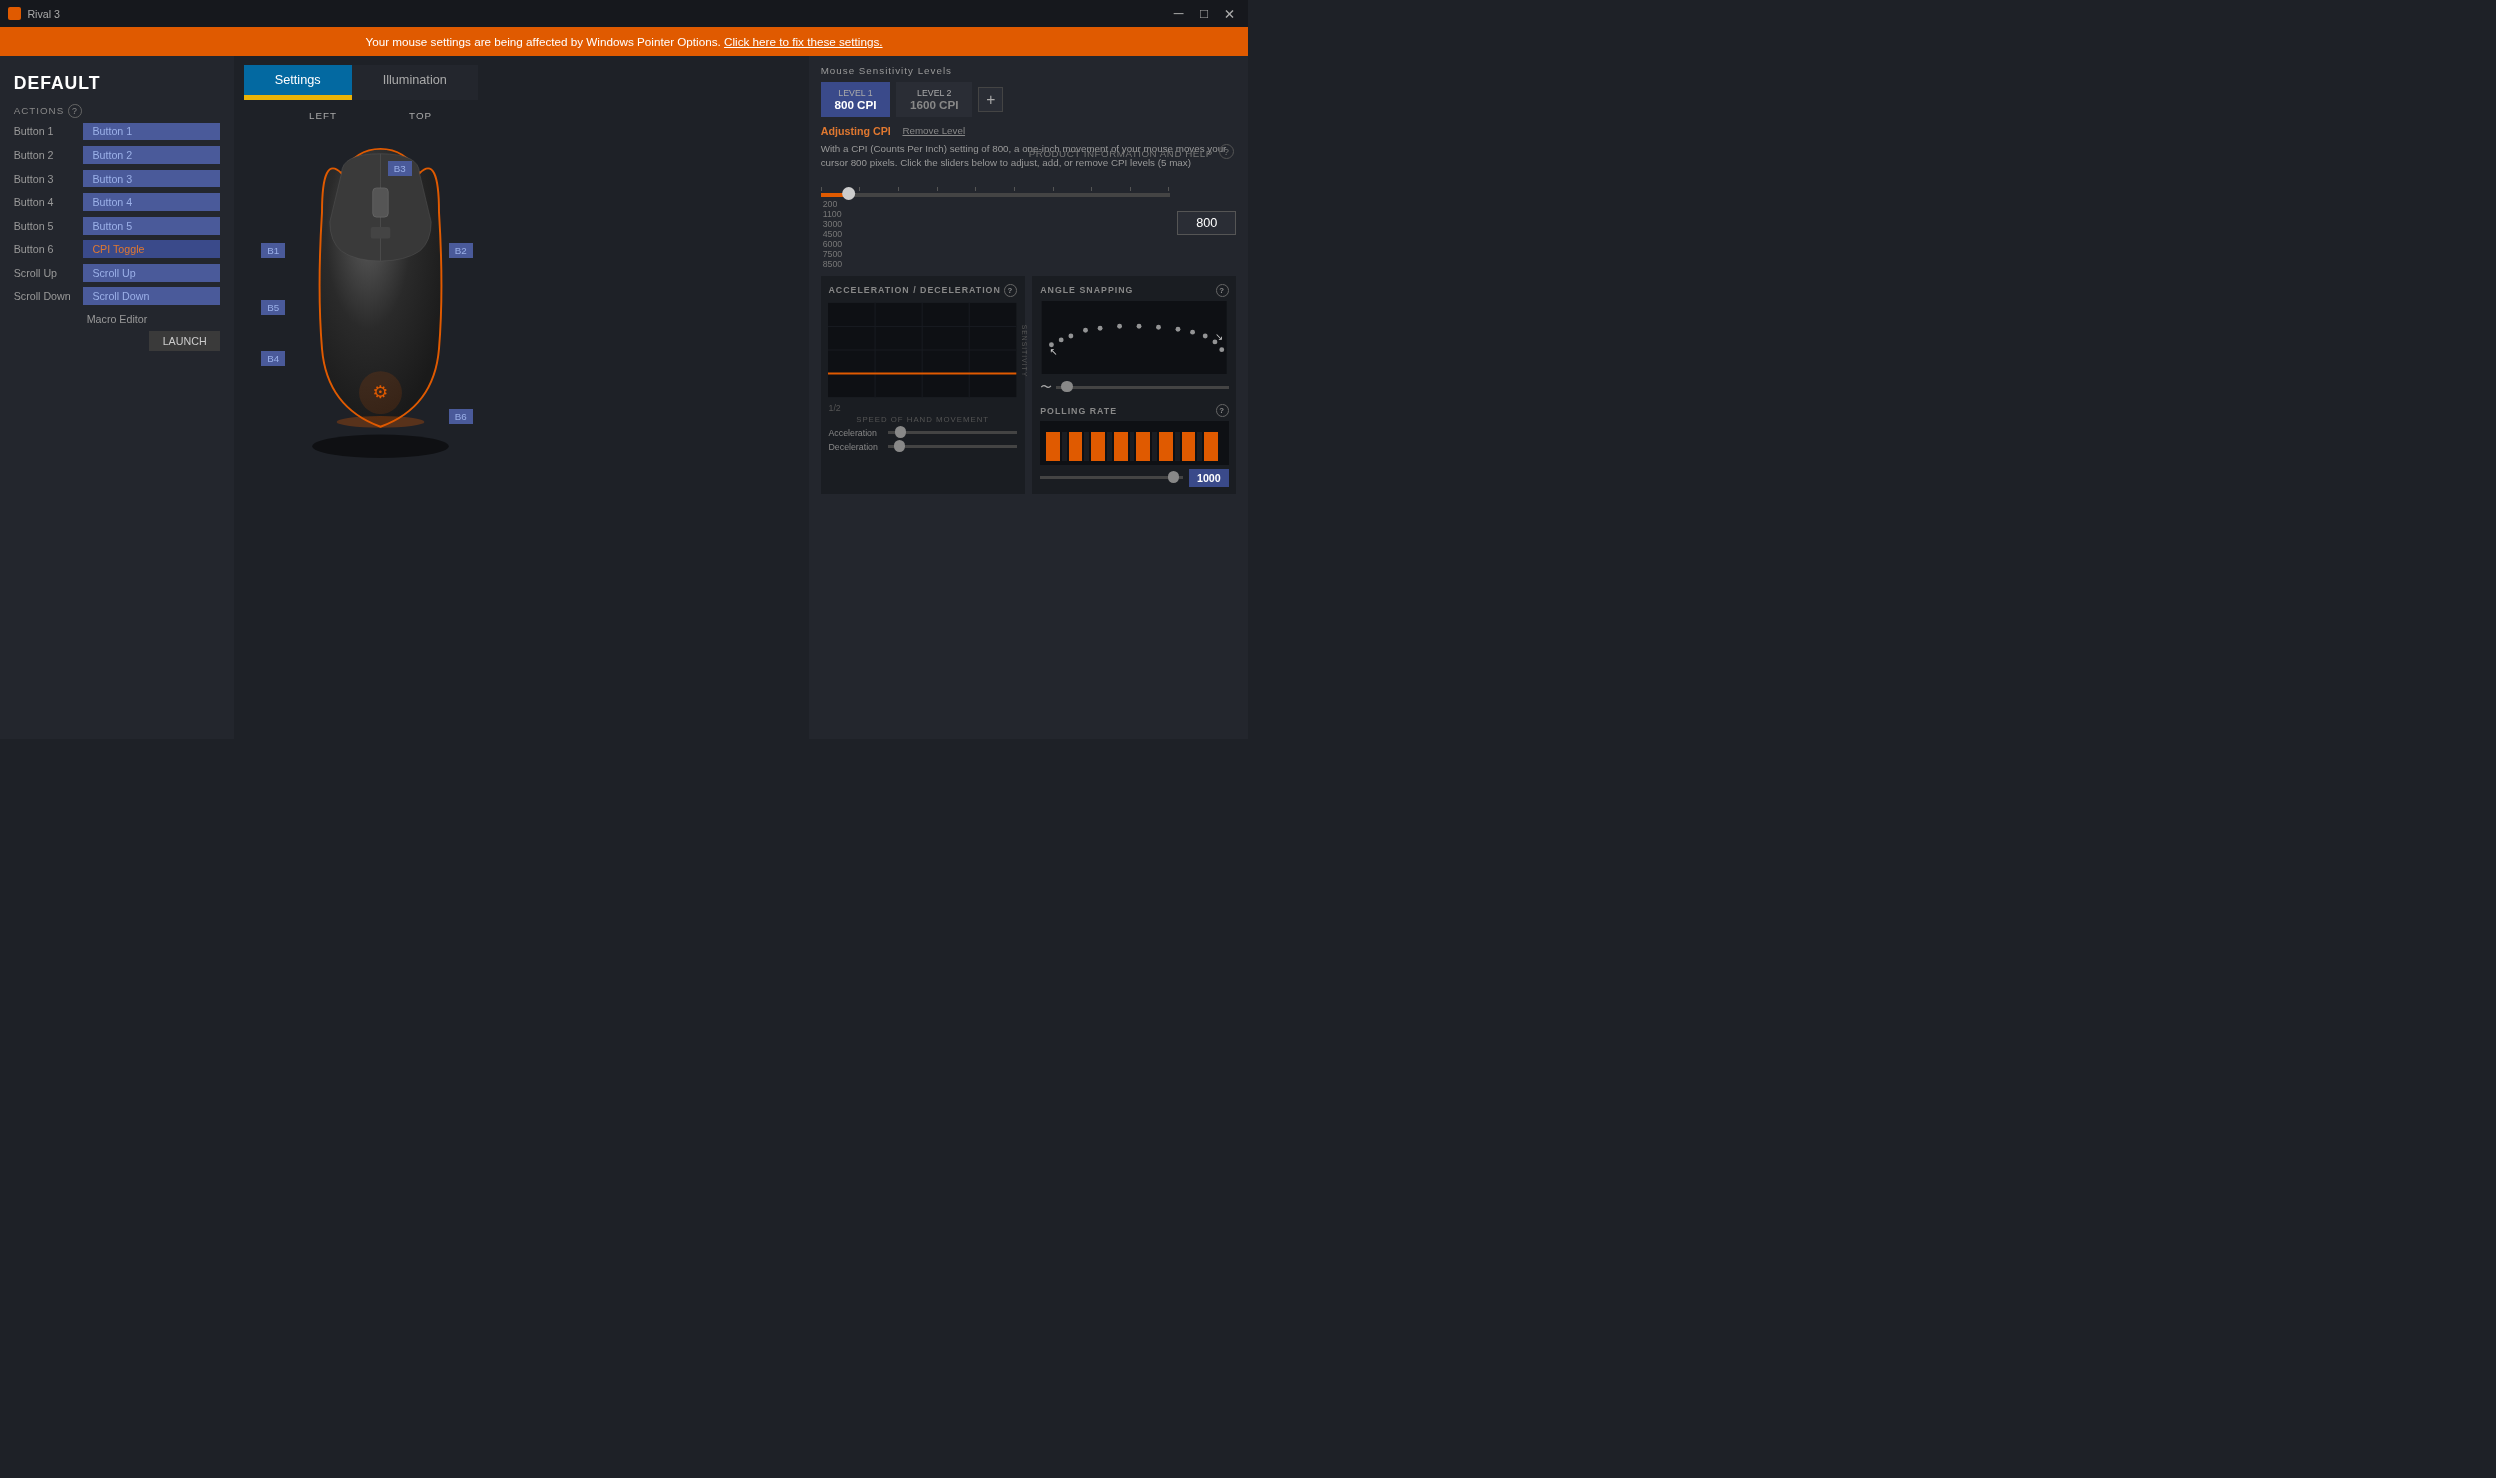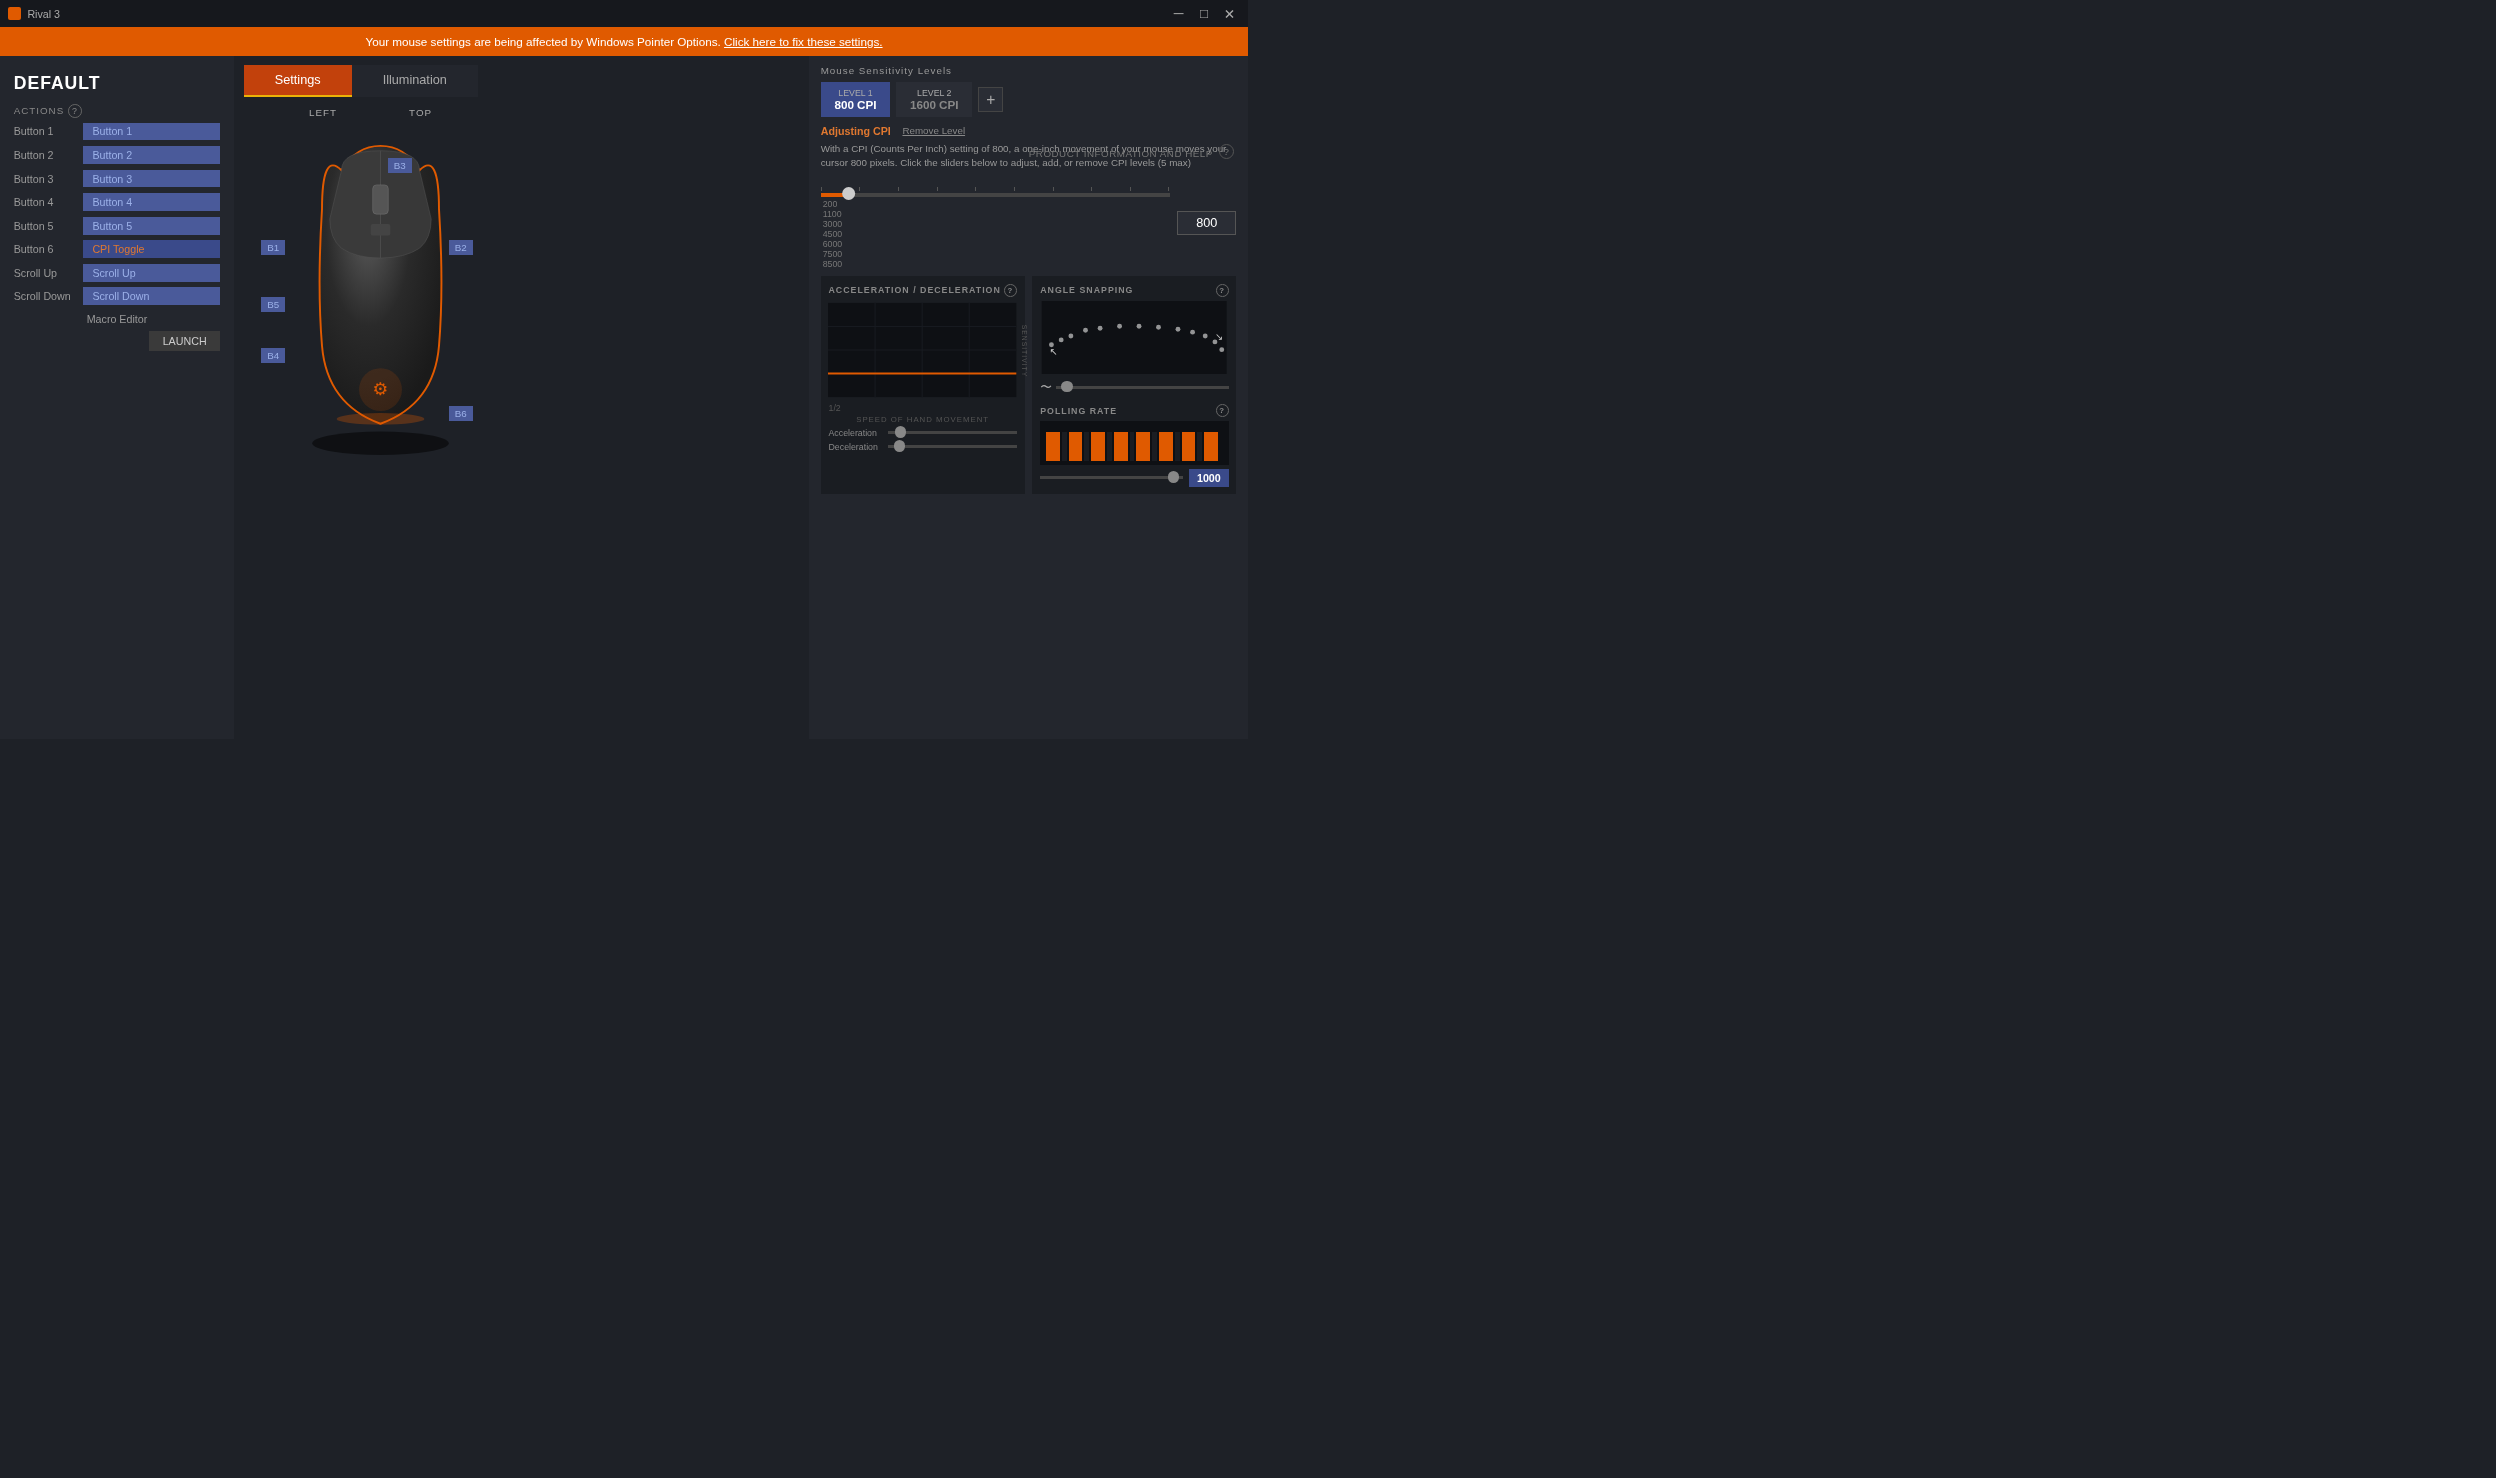--- a/index.html
+++ b/index.html
@@ -170,22 +170,22 @@
     .tab {
       padding: 7.8px 31px;
       cursor: pointer;
       font-size: 12.7px;
       color: #aaa;
       border-bottom: 2px solid transparent;
       background: #23262d;
     }
     .tab.active {
       color: #fff;
-      border-bottom: 2px solid #eab308;
-      background: #c2410c;
+      border-bottom: 5px solid #eab308;
+      background: #0369a1;
     }
 
     
     .right-panel {
       width: 439px;
       background: #23262d;
       padding: 9.8px 11.7px;
       overflow-y: auto;
     }
     .section-title {

